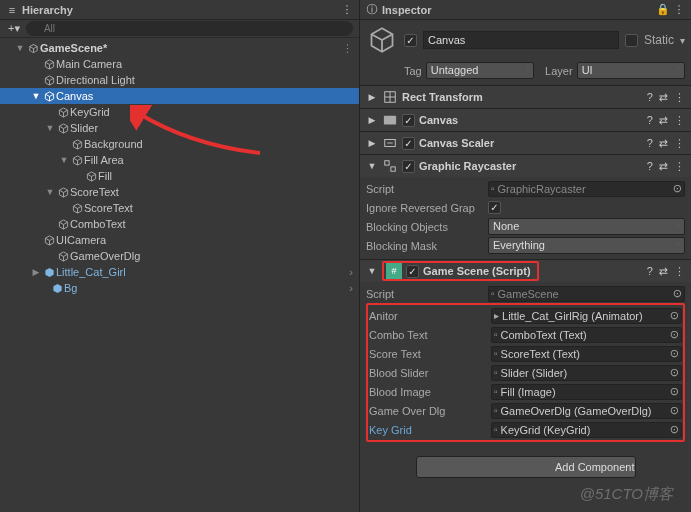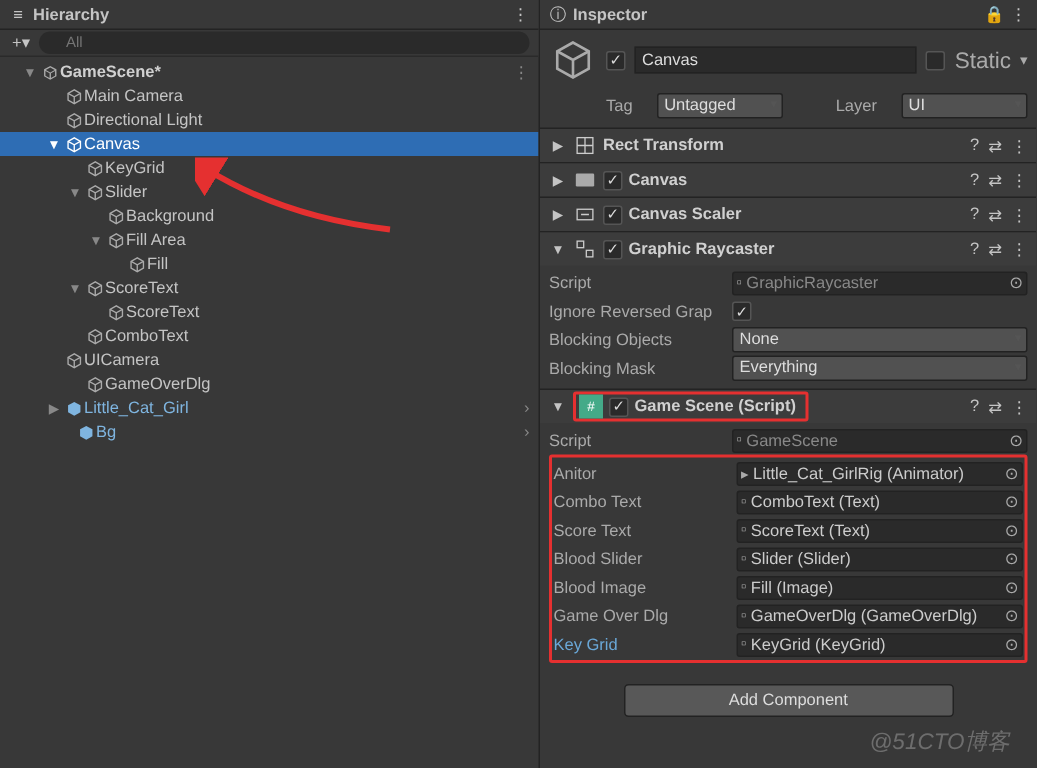--- a/index.html
+++ b/index.html
@@ -25,43 +25,43 @@
   .prefab { color: #7fb5e0; }
   .prefab .cube { color: #7fb5e0; }
   .scene-row .cube { color: #aaa; }
   .scene-name { font-weight: bold; color: #d0d0d0; }
   .more { position: absolute; right: 6px; color: #888; }
   .arrow-annotation { position: absolute; left: 130px; top: 105px; pointer-events: none; }
   .insp-body { flex: 1; overflow: auto; }
   .obj-header { display: flex; align-items: center; padding: 4px 6px; gap: 6px; }
   .obj-icon { width: 32px; height: 32px; display:flex; align-items:center; justify-content:center; color: #aaa; }
   .obj-header input[type="text"] { flex: 1; background: #2a2a2a; border: 1px solid #222; color: #ddd; padding: 2px 4px; height: 18px; }
-  .obj-row2 { display: flex; align-items: center; padding: 2px 6px 6px 44px; gap: 16px; }
+  .obj-row2 { display: flex; align-items: center; padding: 2px 6px 6px 44px; gap: 4px; }
   .dropdown { background: #515151; border: 1px solid #222; color: #ddd; padding: 1px 14px 1px 4px; height: 17px; position: relative; border-radius: 2px; flex:1; }
   .dropdown::after { content: "▾"; position: absolute; right: 3px; top: 1px; color: #555; font-size: 9px; }
   .lbl { color: #aaa; }
   .component { border-top: 1px solid #232323; }
   .comp-header { display: flex; align-items: center; height: 22px; padding: 0 6px; background: #3c3c3c; gap: 4px; }
   .comp-header .fold { color: #c4c4c4; }
   .comp-header .icon-box { width: 16px; height: 16px; display: inline-flex; align-items: center; justify-content: center; }
   .comp-header .name { font-weight: bold; color: #d0d0d0; flex: 1; }
   .comp-header .right-icons { display: flex; gap: 6px; color: #c4c4c4; }
   .comp-body { padding: 2px 6px 4px 6px; }
   .prop-row { display: flex; align-items: center; height: 19px; gap: 4px; }
   .prop-label { width: 118px; color: #aaa; flex-shrink: 0; }
   .prop-label.link { color: #6aa8d8; }
   .obj-field { flex: 1; background: #2a2a2a; border: 1px solid #222; height: 16px; display: flex; align-items: center; padding: 0 2px; gap: 3px; border-radius: 2px; color: #ccc; overflow: hidden; }
   .obj-field .circ { margin-left: auto; color: #aaa; }
   .checkbox { width: 13px; height: 13px; background: #2a2a2a; border: 1px solid #555; display: inline-flex; align-items: center; justify-content: center; color: #ddd; font-size: 10px; border-radius: 2px; }
   .checkbox.checked::before { content: "✓"; }
   .red-box { border: 2px solid #e53030; border-radius: 2px; }
   .add-comp { display: flex; justify-content: center; padding: 10px 0; }
-  .add-comp button { background: #585858; border: 1px solid #222; color: #ddd; width: 220px; height: 22px; border-radius: 3px; }
+  .add-comp button { background: #585858; border: 1px solid #222; color: #ddd; width: 220px; height: 22px; border-radius: 3px; text-align: right; }
   .watermark { position: absolute; right: 18px; bottom: 8px; color: rgba(210,210,210,0.35); font-size: 15px; font-style: italic; pointer-events: none; }
-  .static-lbl { color: #aaa; font-size: 15px; }
+  .static-lbl { color: #aaa; font-size: 12px; }
   .sep-v { width: 3px; }
   .mini-icon { font-size:10px; color:#aaa; }
 </style>
 </head>
 <body>
 
 <div class="app">
 
   <div class="panel hierarchy">
     <div class="panel-header">

